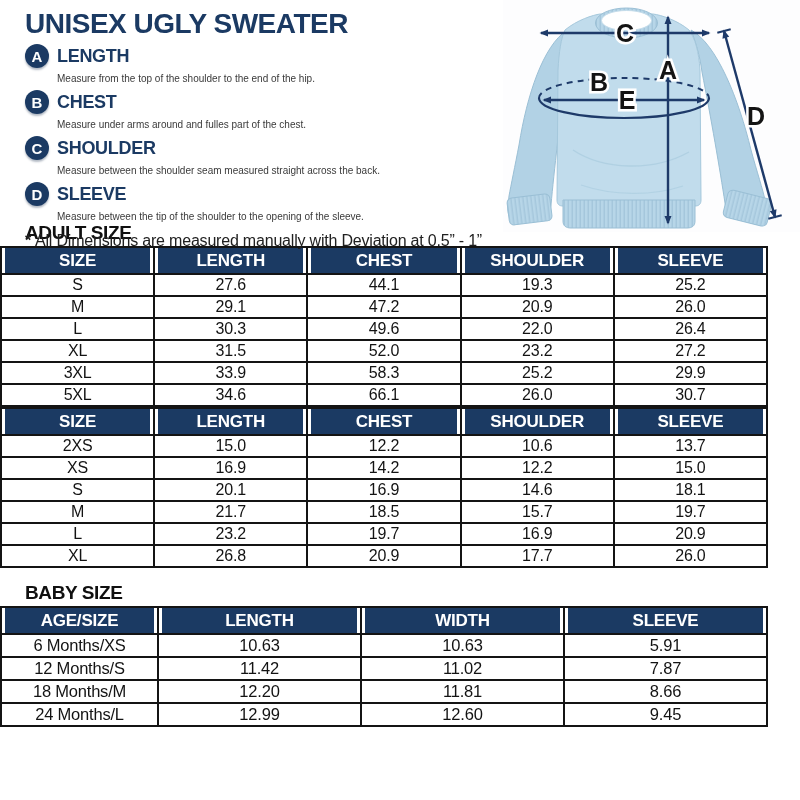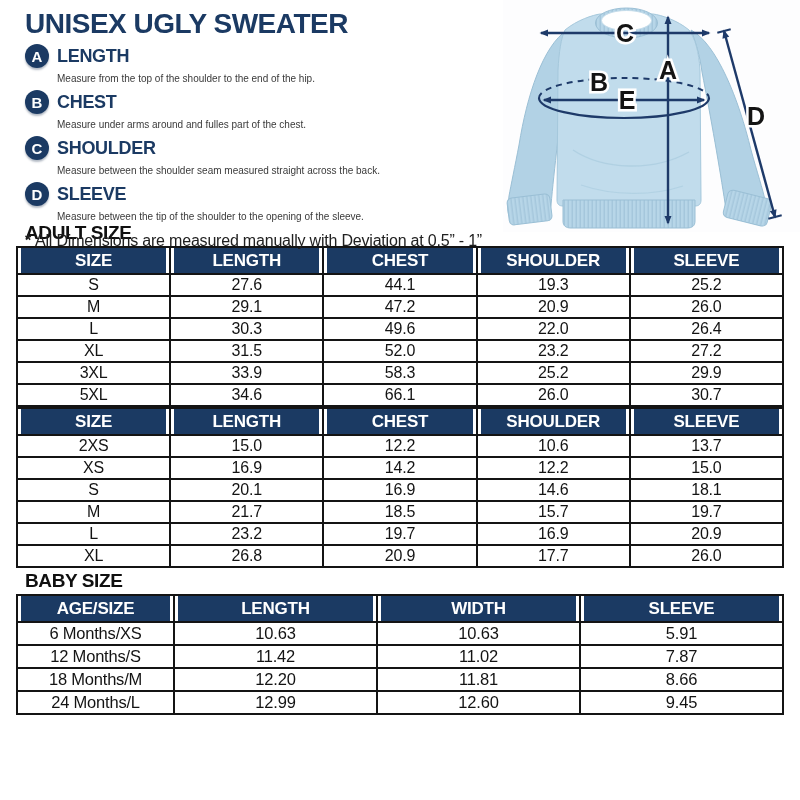--- a/index.html
+++ b/index.html
@@ -30,23 +30,23 @@
   .svg-lbl{
     font-family:"Liberation Sans","DejaVu Sans",sans-serif;font-size:25px;font-weight:bold;
     fill:#141414;stroke:#ffffff;stroke-width:5px;paint-order:stroke;text-anchor:middle;
   }
   
   h2.sec{
     margin:8px 0 2px 25px;font-size:19px;line-height:22px;font-weight:bold;
     letter-spacing:-0.4px;color:#101010;
   }
   .sec-adult h2.sec{margin-top:4px;}
-  .sec-baby h2.sec{margin-top:2px;}
+  .sec-baby h2.sec{margin-top:14px;}
   table.size{
-    border-collapse:collapse;margin-left:16px;width:768px;table-layout:fixed;
+    border-collapse:collapse;width:768px;table-layout:fixed;
   }
   table.size th{
     background:#1b3a63;color:#fff;font-size:17px;font-weight:bold;letter-spacing:-0.2px;
     height:23px;border:2px solid #141414;
     box-shadow:inset 3px 0 0 #fff,inset -3px 0 0 #fff;
   }
   table.size td{
     height:20px;border:2px solid #141414;text-align:center;
     font-size:16px;letter-spacing:-0.2px;color:#131313;background:#fff;padding:0;
   }

